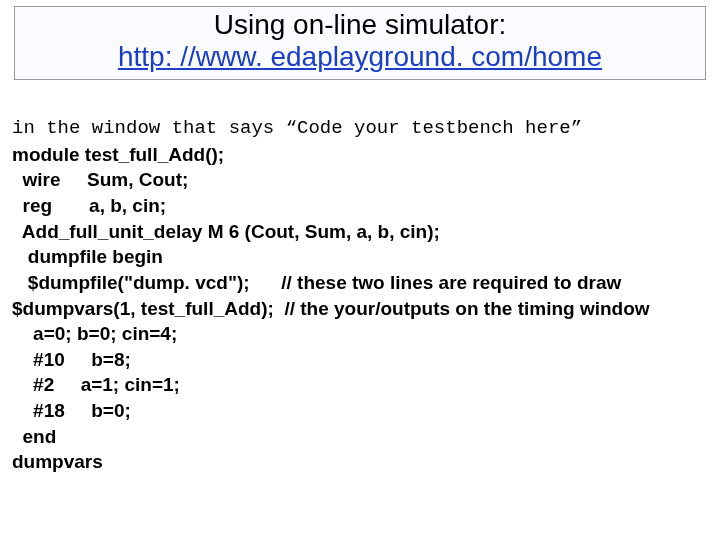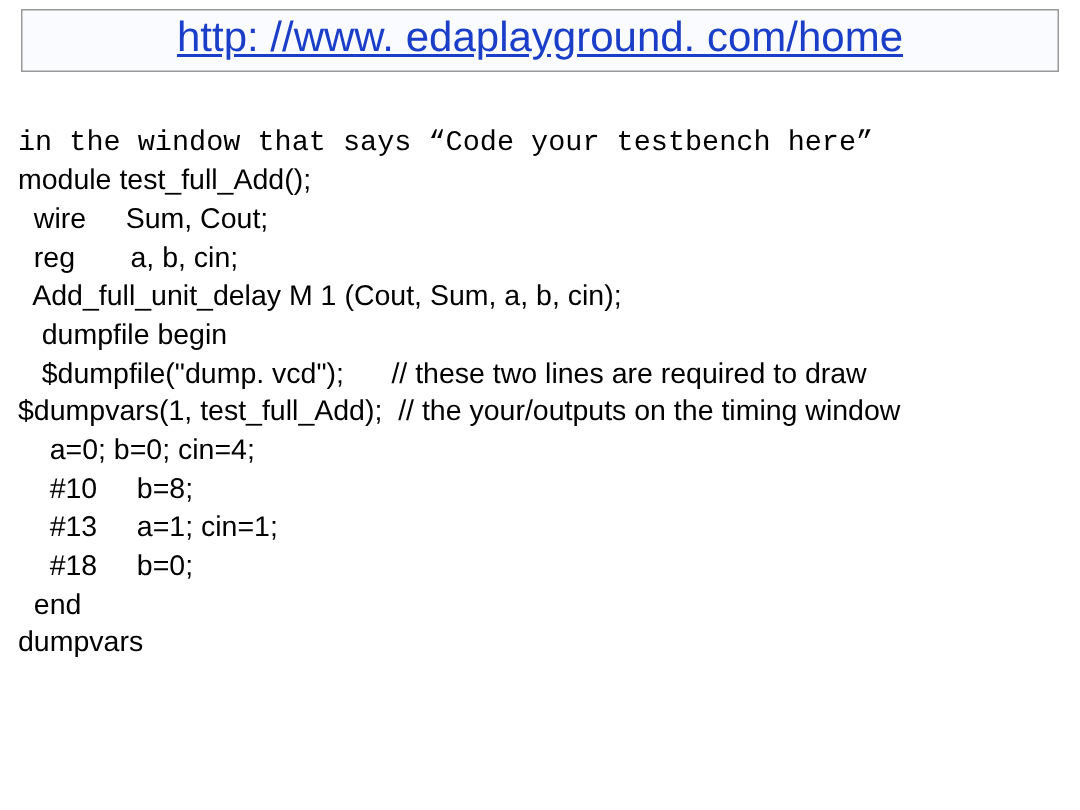--- a/index.html
+++ b/index.html
@@ -42,42 +42,43 @@
     font-size: 19px;
     color: #000;
     line-height: 1.35;
     white-space: pre;
   }
   .intro {
     font-weight: normal;
     font-family: Liberation Mono, monospace;
   }
   .code {
-    font-weight: normal;
+    font-weight: bold;
   }
 </style>
 </head>
 <body>
 
 <div class="slide">
 
   <div class="title-box">
+    <div class="title-line">Using on-line simulator:</div>
     <div class="title-link">http: //www. edaplayground. com/home</div>
   </div>
 
   <div class="content">
 <span class="intro">in the window that says “Code your testbench here”</span>
 <span class="code">module test_full_Add();</span>
 <span class="code">  wire     Sum, Cout;</span>
 <span class="code">  reg       a, b, cin;</span>
-<span class="code">  Add_full_unit_delay M 1 (Cout, Sum, a, b, cin);</span>
+<span class="code">  Add_full_unit_delay M 6 (Cout, Sum, a, b, cin);</span>
 <span class="code">   dumpfile begin</span>
 <span class="code">   $dumpfile("dump. vcd");      // these two lines are required to draw</span>
 <span class="code">$dumpvars(1, test_full_Add);  // the your/outputs on the timing window</span>
 <span class="code">    a=0; b=0; cin=4;</span>
 <span class="code">    #10     b=8;</span>
-<span class="code">    #13     a=1; cin=1;</span>
+<span class="code">    #2     a=1; cin=1;</span>
 <span class="code">    #18     b=0;</span>
 <span class="code">  end</span>
 <span class="code">dumpvars</span>
   </div>
 
 </div>
 
 </body></html>

